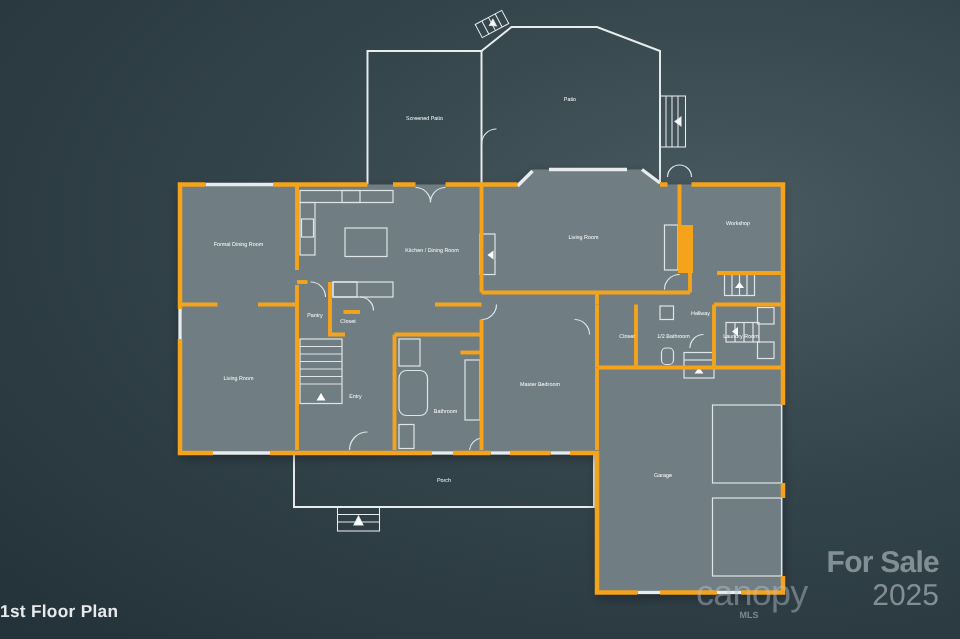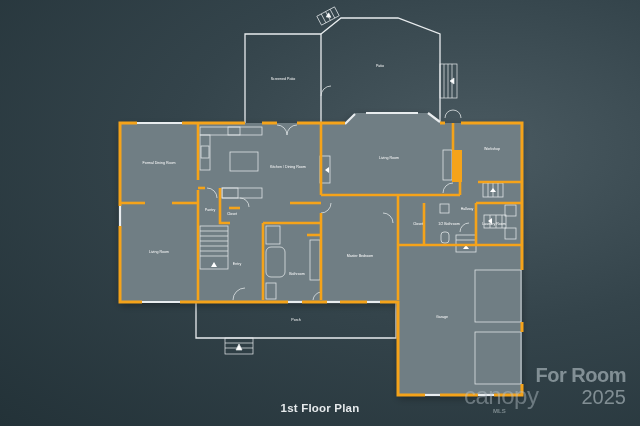--- a/index.html
+++ b/index.html
@@ -4,21 +4,21 @@
 <style>
   html, body { margin:0; padding:0; }
   body {
     width:640px; height:426px; overflow:hidden; position:relative;
     background: radial-gradient(ellipse at 75% 35%, #4a5a61 0%, #34444b 45%, #233238 100%);
     font-family: "Liberation Sans", sans-serif;
   }
   #plan { position:absolute; left:0; top:0; width:640px; height:426px; }
   .room-label { font-family: "Liberation Sans", sans-serif; font-size:3.6px; fill:#ffffff; text-anchor:middle; }
   .caption {
-    position:absolute; left:0; width:640px; top:402px; text-align:center;
+    position:absolute; left:0; width:640px; top:402px; 
     color:#e6eaec; font-size:11.5px; font-weight:bold; letter-spacing:0.2px;
   }
   .wm-forsale { position:absolute; right:14px; top:364px; font-size:20px; letter-spacing:-0.5px; color:rgba(185,196,201,0.6); font-weight:bold; }
   .wm-year { position:absolute; right:14px; top:386px; font-size:20px; color:rgba(185,196,201,0.6); font-weight:normal; }
   .wm-canopy { position:absolute; left:464px; top:382px; font-size:24px; color:rgba(185,196,201,0.45); letter-spacing:-0.5px; }
   .wm-mls { position:absolute; left:493px; top:408px; font-size:6px; color:rgba(185,196,201,0.55); font-weight:bold; }
 </style>
 </head>
 <body>
 
@@ -211,17 +211,17 @@
     <text class="room-label" x="467" y="210">Hallway</text>
     <text class="room-label" x="494" y="225">Laundry Room</text>
     <text class="room-label" x="296" y="321">Porch</text>
     <text class="room-label" x="442" y="318">Garage</text>
   </g>
 </svg>
 
 <div class="caption">1st Floor Plan</div>
 
 <div>
-  <div class="wm-forsale">For Room</div>
+  <div class="wm-forsale">For Sale</div>
   <div class="wm-year">2025</div>
   <div class="wm-canopy">canopy</div>
   <div class="wm-mls">MLS</div>
 </div>
 
 </body></html>

